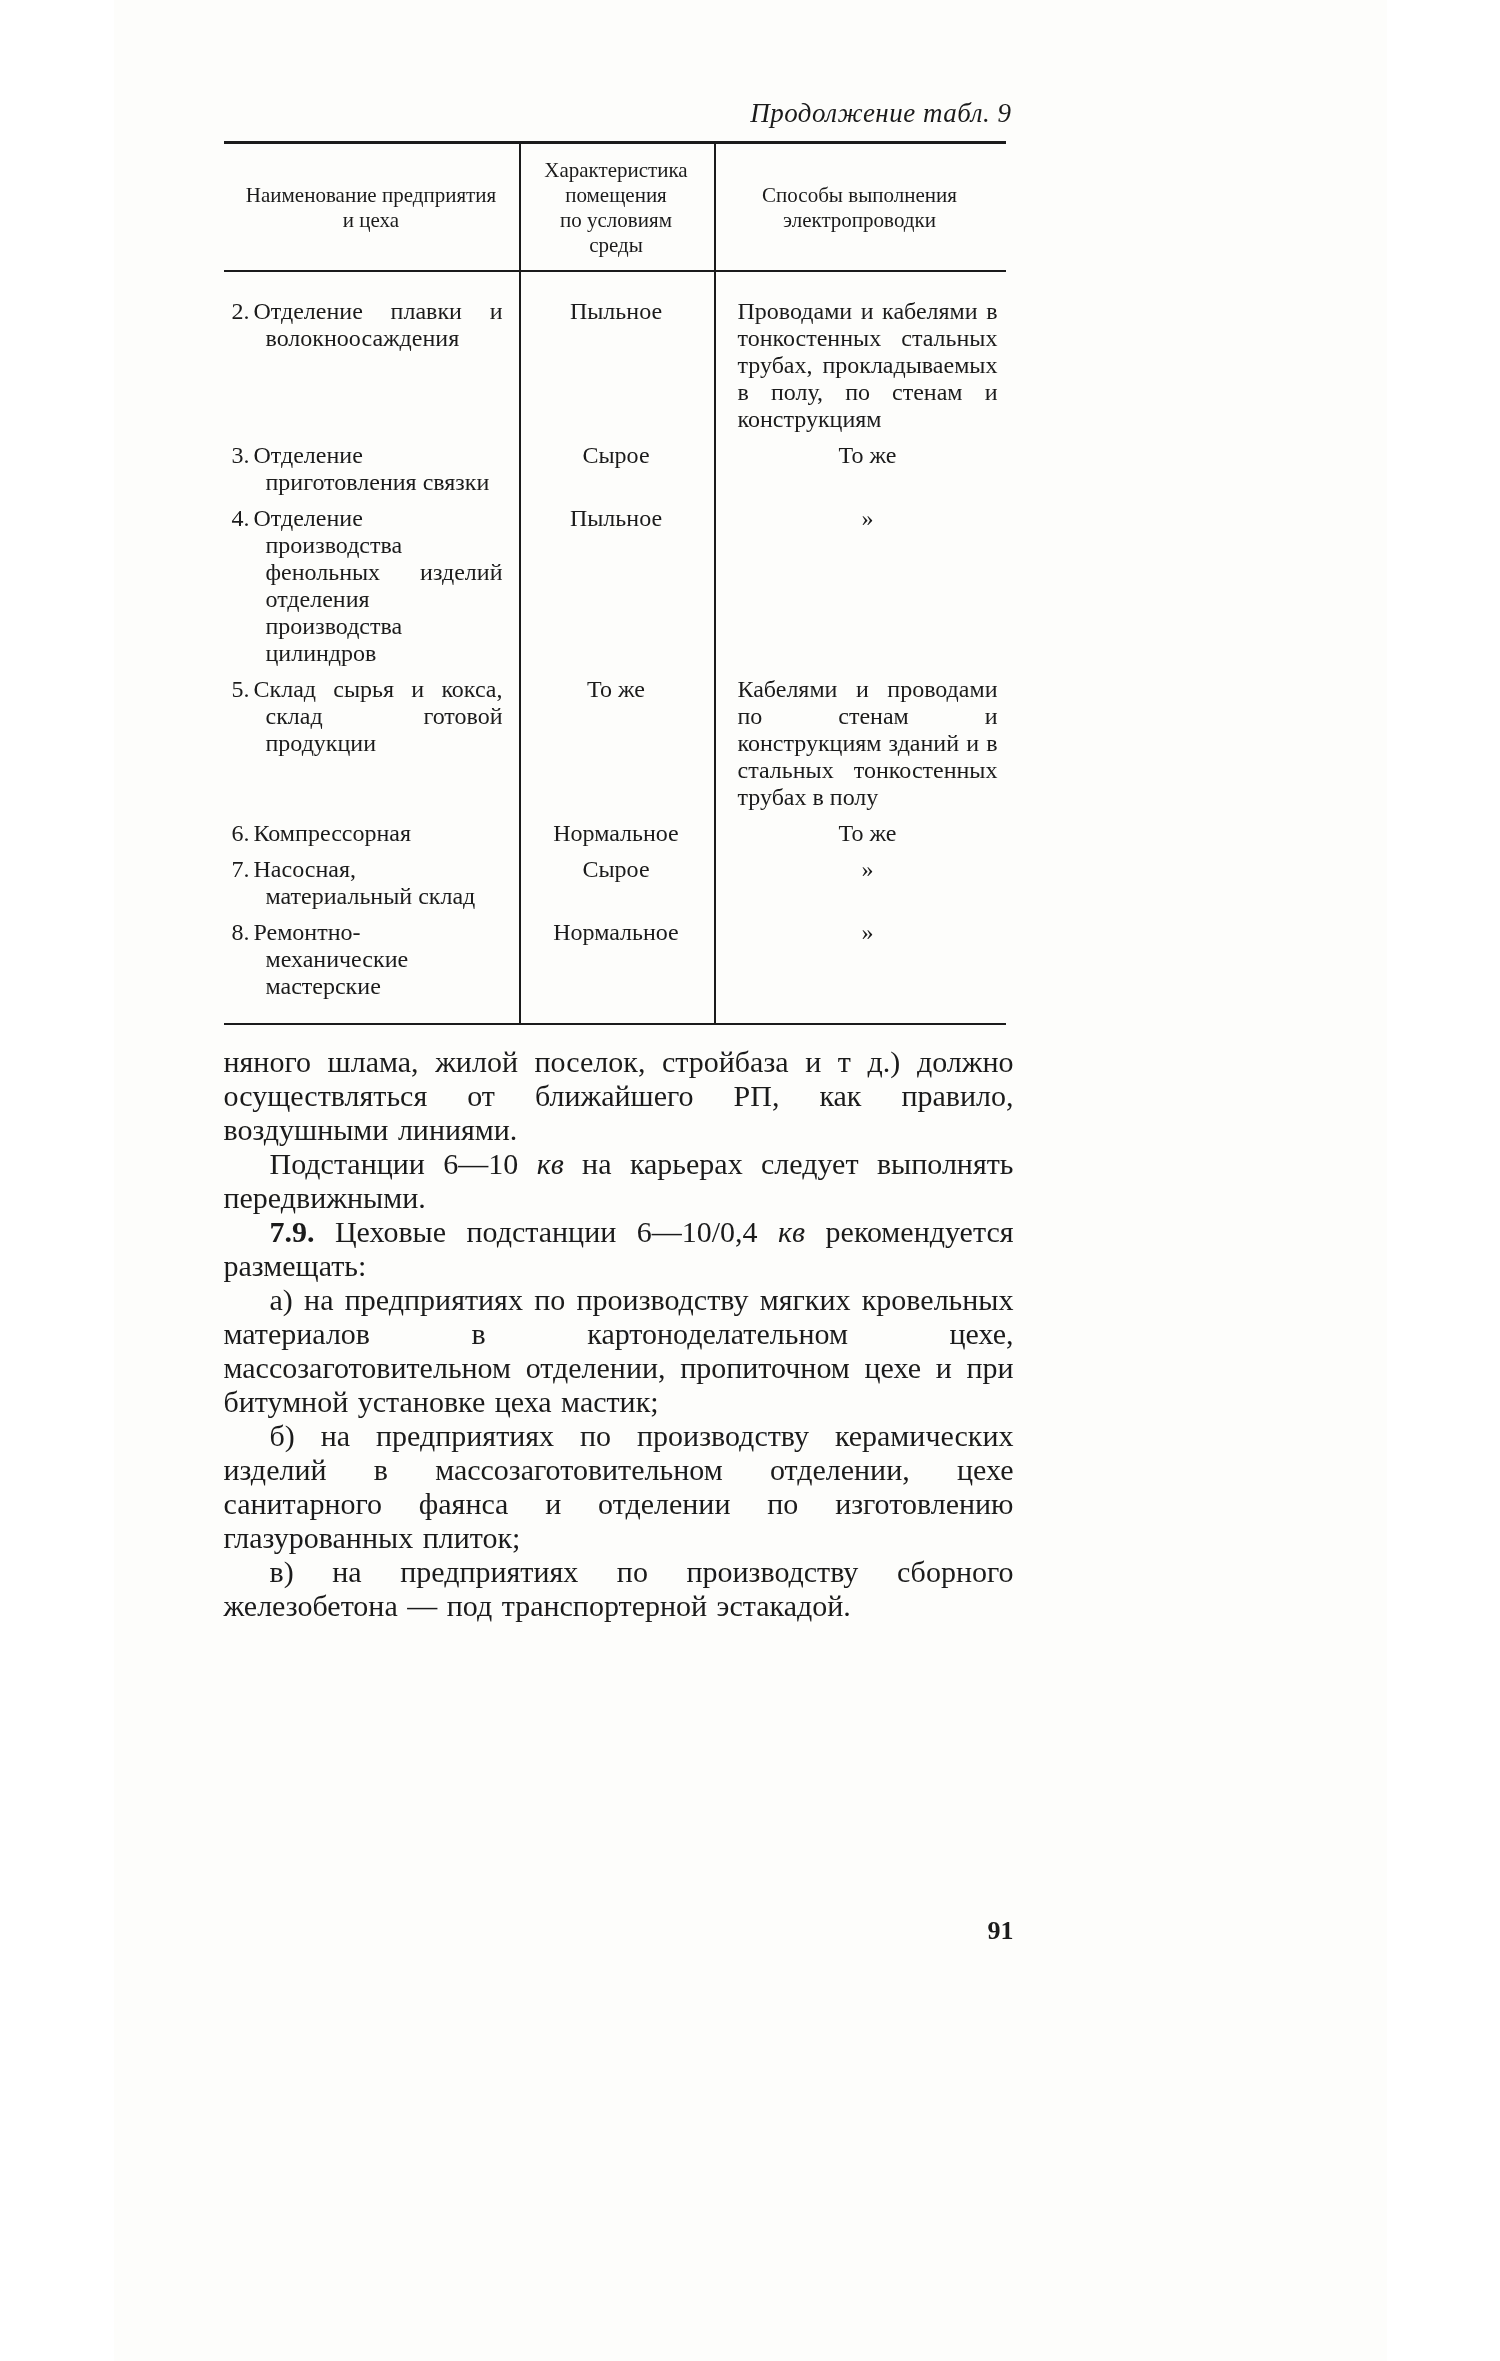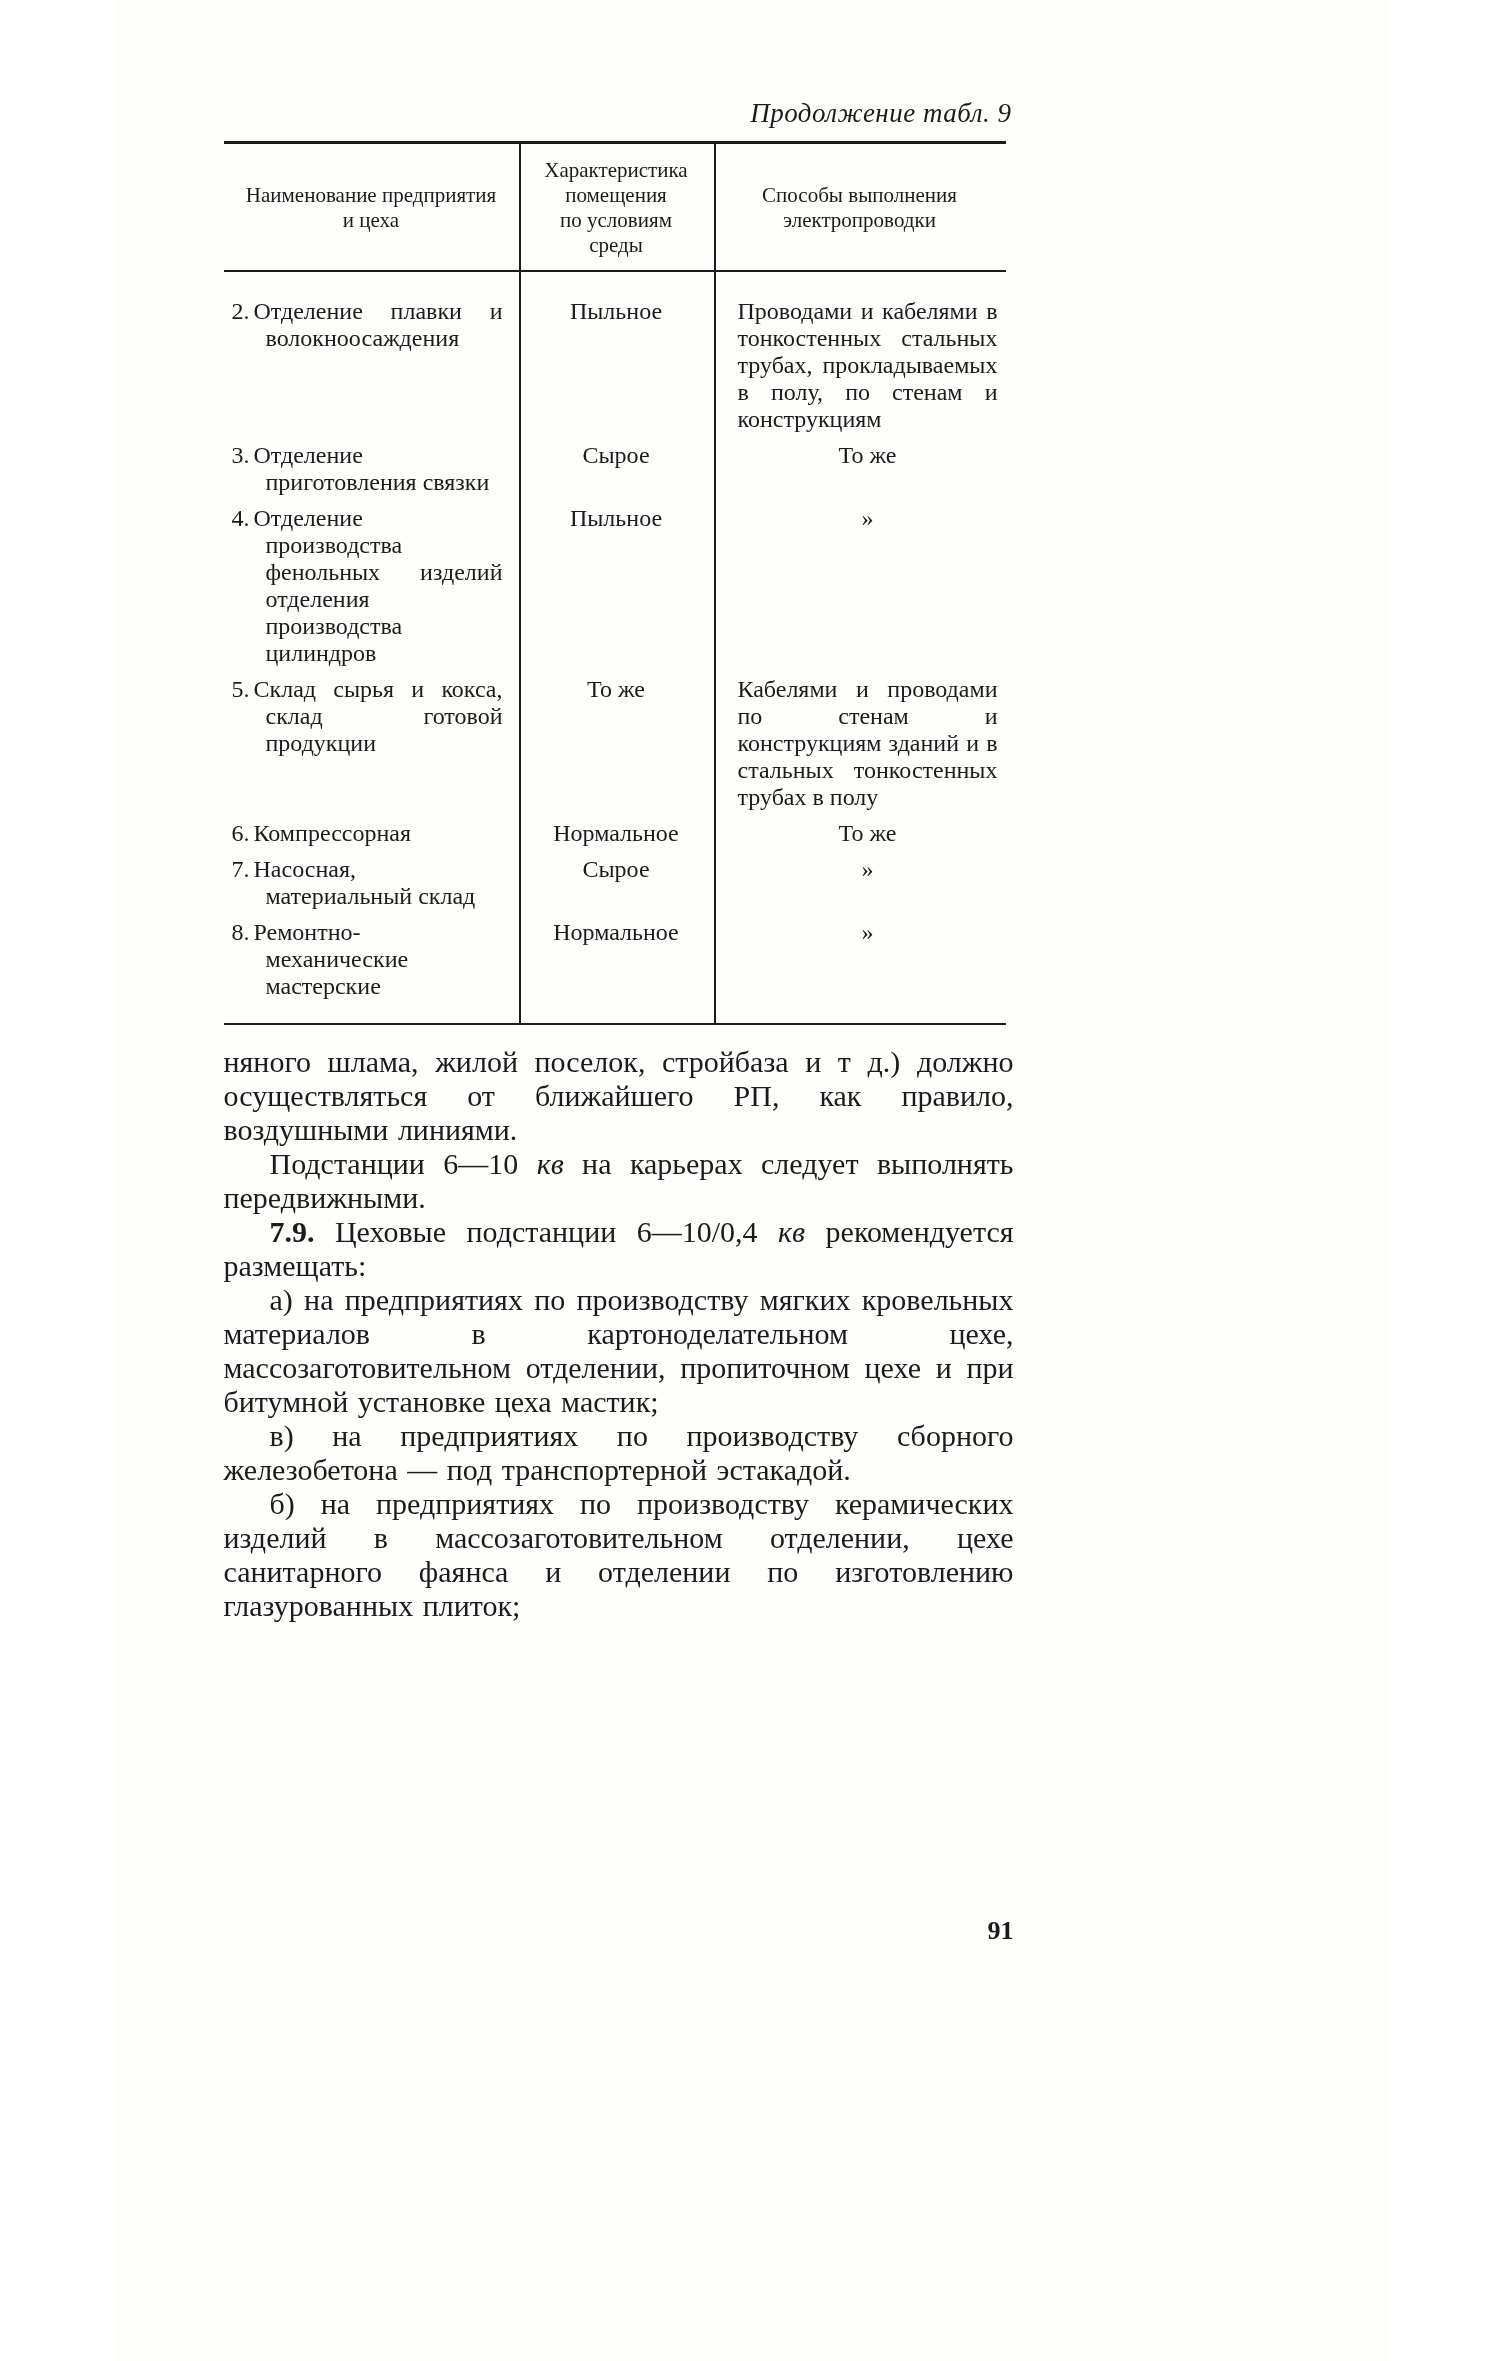--- a/index.html
+++ b/index.html
@@ -186,20 +186,20 @@
         </div>
 
       </div>
     </div>
 
     <div class="bodytext">
       <p class="no-indent">няного шлама, жилой поселок, стройбаза и т д.) должно осуществляться от ближайшего РП, как правило, воздушными линиями.</p>
       <p><span>Подстанции 6—10 </span><i>кв</i><span> на карьерах следует выполнять передвижными.</span></p>
       <p><b>7.9.</b><span> Цеховые подстанции 6—10/0,4 </span><i>кв</i><span> рекомендуется размещать:</span></p>
       <p>а) на предприятиях по производству мягких кровельных материалов в картоноделательном цехе, массозаготовительном отделении, пропиточном цехе и при битумной установке цеха мастик;</p>
+      <p>б) на предприятиях по производству керамических изделий в массозаготовительном отделении, цехе санитарного фаянса и отделении по изготовлению глазурованных плиток;</p>
       <p>в) на предприятиях по производству сборного железобетона — под транспортерной эстакадой.</p>
-      <p>б) на предприятиях по производству керамических изделий в массозаготовительном отделении, цехе санитарного фаянса и отделении по изготовлению глазурованных плиток;</p>
     </div>
 
   </div>
 
   <div class="page-number">91</div>
 </div>
 
 </body></html>

